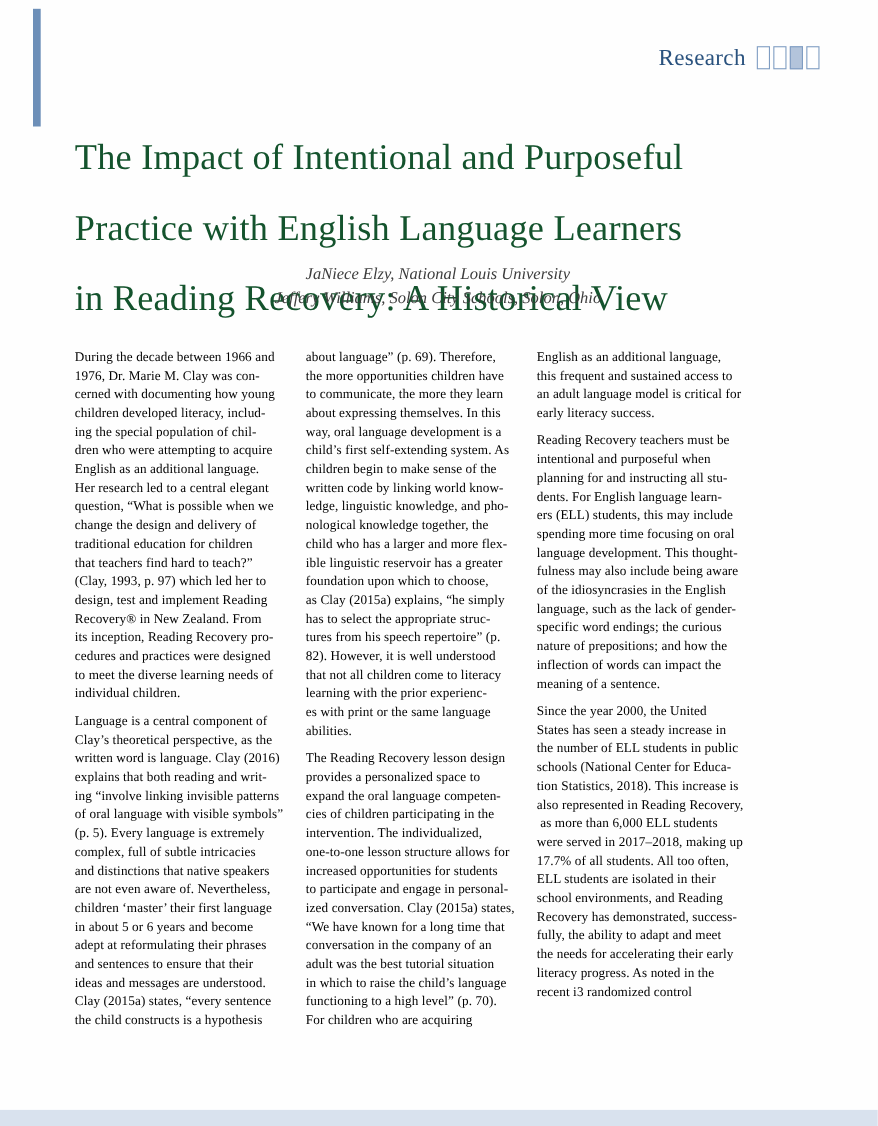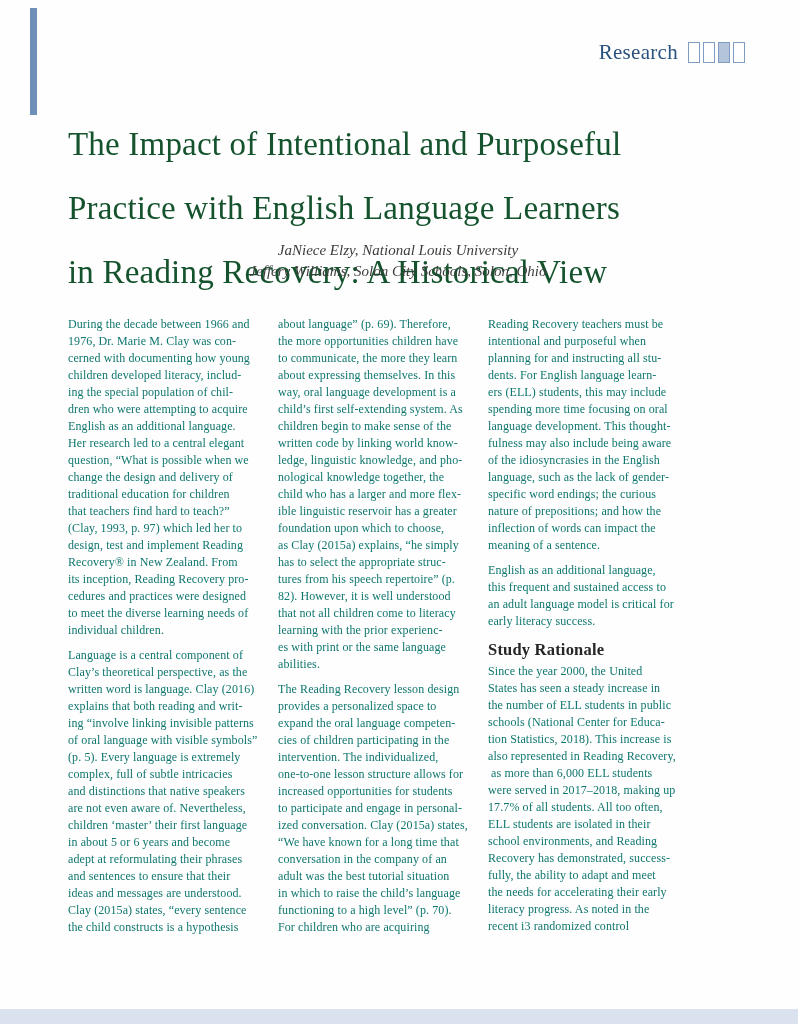--- a/index.html
+++ b/index.html
@@ -48,21 +48,21 @@
     font-style:italic;font-size:15px;line-height:20.5px;color:#3d3d3d;
   }
   
   .columns{
     position:absolute;left:68px;top:316px;width:640px;
     display:flex;gap:18px;align-items:flex-start;
   }
   .column{width:192px;flex:0 0 192px;}
   .body-para{
     margin:0 0 8px 0;
-    font-size:12px;line-height:17px;color:#0f766e;
+    font-size:12px;line-height:17px;color:#000000;
     white-space:pre;letter-spacing:0.1px;
   }
   .col-heading{
     margin:10px 0 3px 0;
     font-size:16.5px;line-height:20px;font-weight:700;color:#262626;
     letter-spacing:0.2px;
   }
   
   .footer-row{
     position:absolute;top:1038px;right:56px;
@@ -171,39 +171,38 @@
 to participate and engage in personal-
 ized conversation. Clay (2015a) states,
 “We have known for a long time that
 conversation in the company of an
 adult was the best tutorial situation
 in which to raise the child’s language
 functioning to a high level” (p. 70).
 For children who are acquiring</p>
       </div>
     <div class="column">
+        <p class="body-para">English as an additional language,
+this frequent and sustained access to
+an adult language model is critical for
+early literacy success.</p>
         <p class="body-para">Reading Recovery teachers must be
 intentional and purposeful when
 planning for and instructing all stu-
 dents. For English language learn-
 ers (ELL) students, this may include
 spending more time focusing on oral
 language development. This thought-
 fulness may also include being aware
 of the idiosyncrasies in the English
 language, such as the lack of gender-
 specific word endings; the curious
 nature of prepositions; and how the
 inflection of words can impact the
 meaning of a sentence.</p>
-        <p class="body-para">English as an additional language,
-this frequent and sustained access to
-an adult language model is critical for
-early literacy success.</p>
-        <h2 class="col-heading">Study Rationale</h2>
         <p class="body-para">Since the year 2000, the United
 States has seen a steady increase in
 the number of ELL students in public
 schools (National Center for Educa-
 tion Statistics, 2018). This increase is
 also represented in Reading Recovery,
  as more than 6,000 ELL students
 were served in 2017–2018, making up
 17.7% of all students. All too often,
 ELL students are isolated in their

